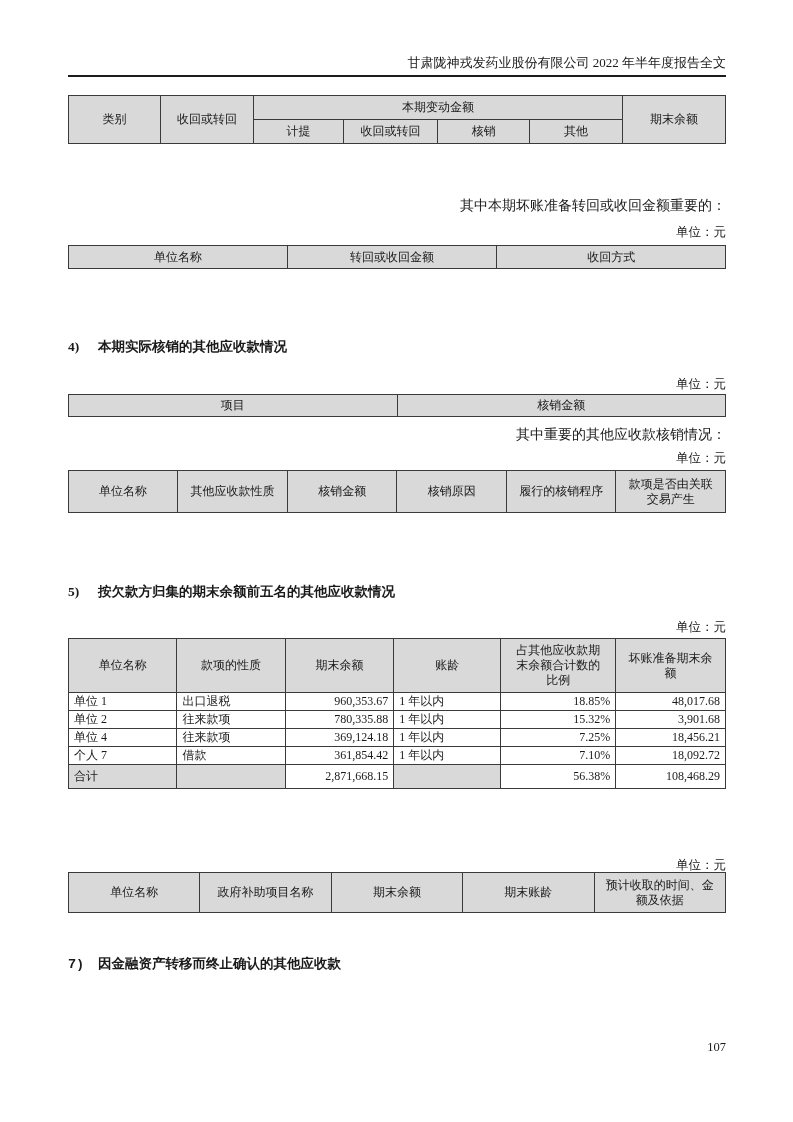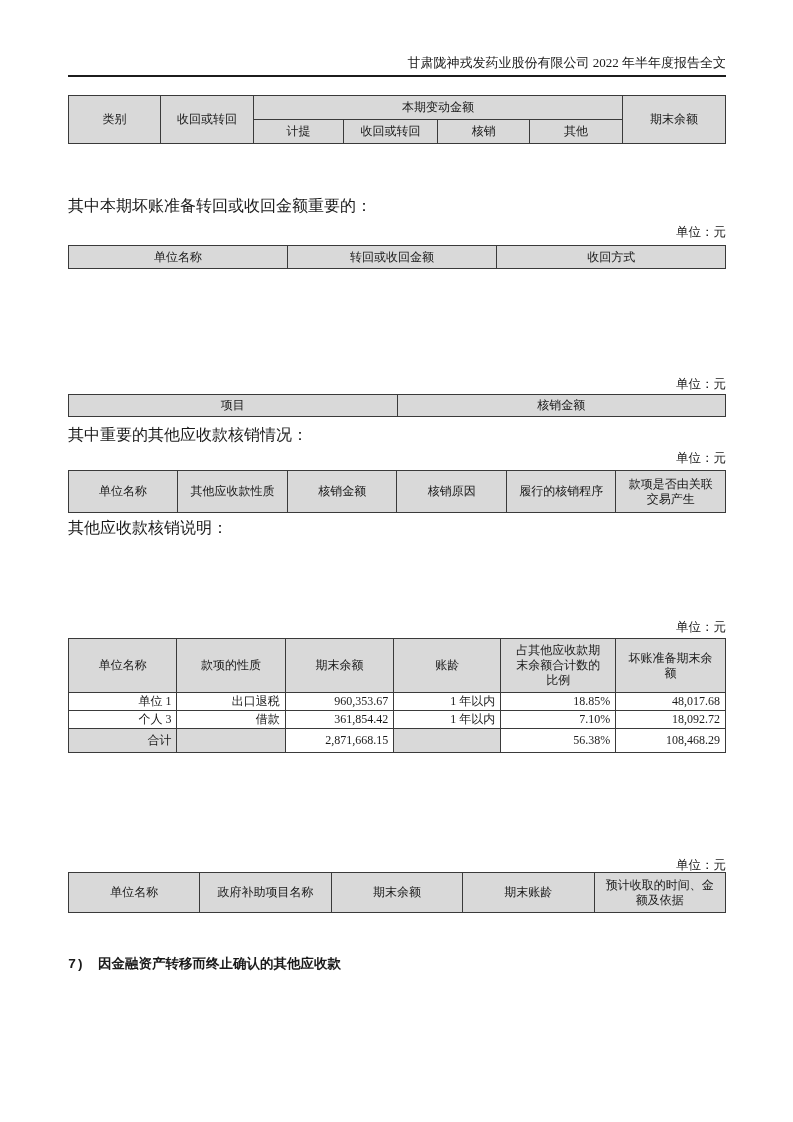--- a/index.html
+++ b/index.html
@@ -14,37 +14,37 @@
   }
   .abs { position:absolute; left:68px; width:658px; }
 
   .doc-header { text-align:right; font-size:13px; line-height:16px; }
   .rule { position:absolute; left:68px; width:658px; height:2px; background:#1c1c1c; }
 
   table { width:100%; border-collapse:collapse; table-layout:fixed; border:1.5px solid #2a2a2a; }
   th, td { border:1px solid #3a3a3a; font-weight:normal; font-size:12px; overflow:hidden; }
   th.hd { background:#d9d9d9; text-align:center; vertical-align:middle; padding:2px 8px; line-height:15px; }
   td.gray { background:#d9d9d9; }
-  .ta-l { text-align:right; }
+  .ta-l { text-align:left; }
   .ta-r { text-align:right; }
 
   .t1 tr { height:24px; }
   .t2 tr { height:23px; }
   .t3 tr { height:22px; }
   .t4 thead tr { height:42px; }
   .t4 th.hd { padding:2px 10px; }
   .t5 thead tr { height:54px; }
   .t5 th.hd { padding:2px 10px; }
   .t5 tbody tr { height:18px; }
   .t5 tbody tr.total { height:24px; }
   .t5 td { padding:0 5px; line-height:17px; }
   .t6 thead tr { height:40px; }
   .t6 th.hd { padding:2px 6px; }
 
-  .para { font-size:16px; line-height:16px; }
+  .para { font-size:14px; line-height:16px;text-align:right; }
   .unit { text-align:right; font-size:12.5px; line-height:15px; }
   .sec-heading { font-weight:bold; font-size:13.5px; line-height:17px; }
   .sec-heading .num { display:inline-block; min-width:30px; }
   .page-num { text-align:right; font-size:12.5px; }
 </style>
 </head>
 <body>
 
 <div class="page">
 
@@ -92,20 +92,23 @@
       <tbody>
         <tr>
           <th class="hd">单位名称</th>
           <th class="hd">转回或收回金额</th>
           <th class="hd">收回方式</th>
         </tr>
       </tbody>
     </table>
   </div>
 
+  <div class="abs sec-heading" style="top:338px;">
+    <span class="num">4)</span><span>本期实际核销的其他应收款情况</span>
+  </div>
   <div class="abs unit" style="top:377px;">单位：元</div>
 
   <div class="abs" style="top:394px;">
     <table class="t3">
       <colgroup>
           <col style="width:50%">
           <col style="width:50%">
         </colgroup>
       <tbody>
         <tr>
@@ -135,22 +138,24 @@
           <th class="hd">其他应收款性质</th>
           <th class="hd">核销金额</th>
           <th class="hd">核销原因</th>
           <th class="hd">履行的核销程序</th>
           <th class="hd">款项是否由关联交易产生</th>
         </tr>
       </thead>
     </table>
   </div>
 
-  <div class="abs para" style="top:520px;">其他应收款核销说明：</div>
-
+
+  <div class="abs sec-heading" style="top:583px;">
+    <span class="num">5)</span><span>按欠款方归集的期末余额前五名的其他应收款情况</span>
+  </div>
   <div class="abs unit" style="top:620px;">单位：元</div>
 
   <div class="abs" style="top:638px;">
     <table class="t5">
       <colgroup>
         <col style="width:16.5%">
           <col style="width:16.5%">
           <col style="width:16.5%">
         <col style="width:16.3%">
           <col style="width:17.5%">
@@ -169,21 +174,37 @@
       <tbody>
         <tr>
           <td class="ta-l">单位 1</td>
           <td class="ta-l">出口退税</td>
           <td class="ta-r">960,353.67</td>
           <td class="ta-l">1 年以内</td>
           <td class="ta-r">18.85%</td>
           <td class="ta-r">48,017.68</td>
         </tr>
         <tr>
-          <td class="ta-l">个人 3</td>
+          <td class="ta-l">单位 2</td>
+          <td class="ta-l">往来款项</td>
+          <td class="ta-r">780,335.88</td>
+          <td class="ta-l">1 年以内</td>
+          <td class="ta-r">15.32%</td>
+          <td class="ta-r">3,901.68</td>
+        </tr>
+        <tr>
+          <td class="ta-l">单位 4</td>
+          <td class="ta-l">往来款项</td>
+          <td class="ta-r">369,124.18</td>
+          <td class="ta-l">1 年以内</td>
+          <td class="ta-r">7.25%</td>
+          <td class="ta-r">18,456.21</td>
+        </tr>
+        <tr>
+          <td class="ta-l">个人 7</td>
           <td class="ta-l">借款</td>
           <td class="ta-r">361,854.42</td>
           <td class="ta-l">1 年以内</td>
           <td class="ta-r">7.10%</td>
           <td class="ta-r">18,092.72</td>
         </tr>
         <tr class="total">
           <td class="ta-l gray">合计</td>
           <td class="gray"></td>
           <td class="ta-r">2,871,668.15</td>
@@ -215,14 +236,15 @@
           <th class="hd">预计收取的时间、金额及依据</th>
         </tr>
       </thead>
     </table>
   </div>
 
   <div class="abs sec-heading" style="top:956px;font-family:Liberation Mono, monospace;">
     <span class="num">7)</span><span>因金融资产转移而终止确认的其他应收款</span>
   </div>
 
+  <div class="abs page-num" style="top:1040px;">107</div>
 
 </div>
 
 </body></html>

